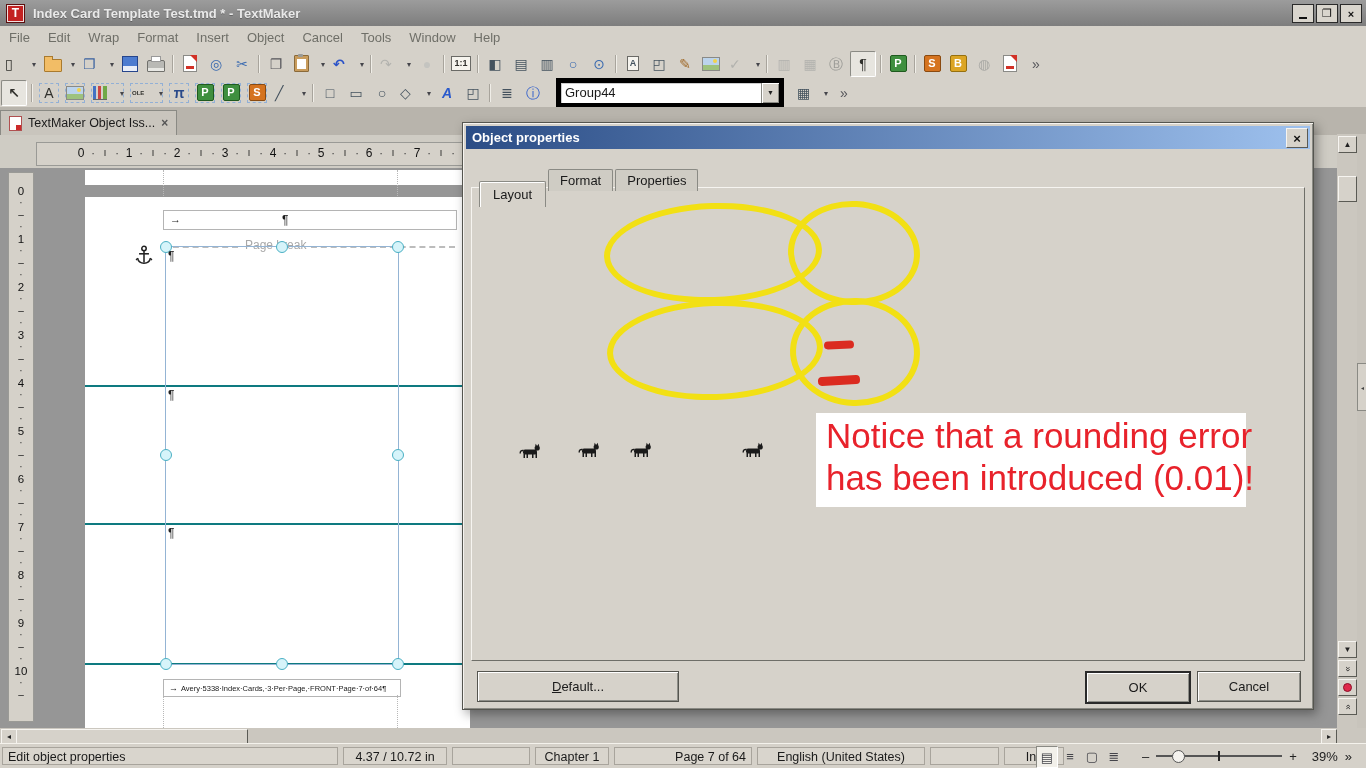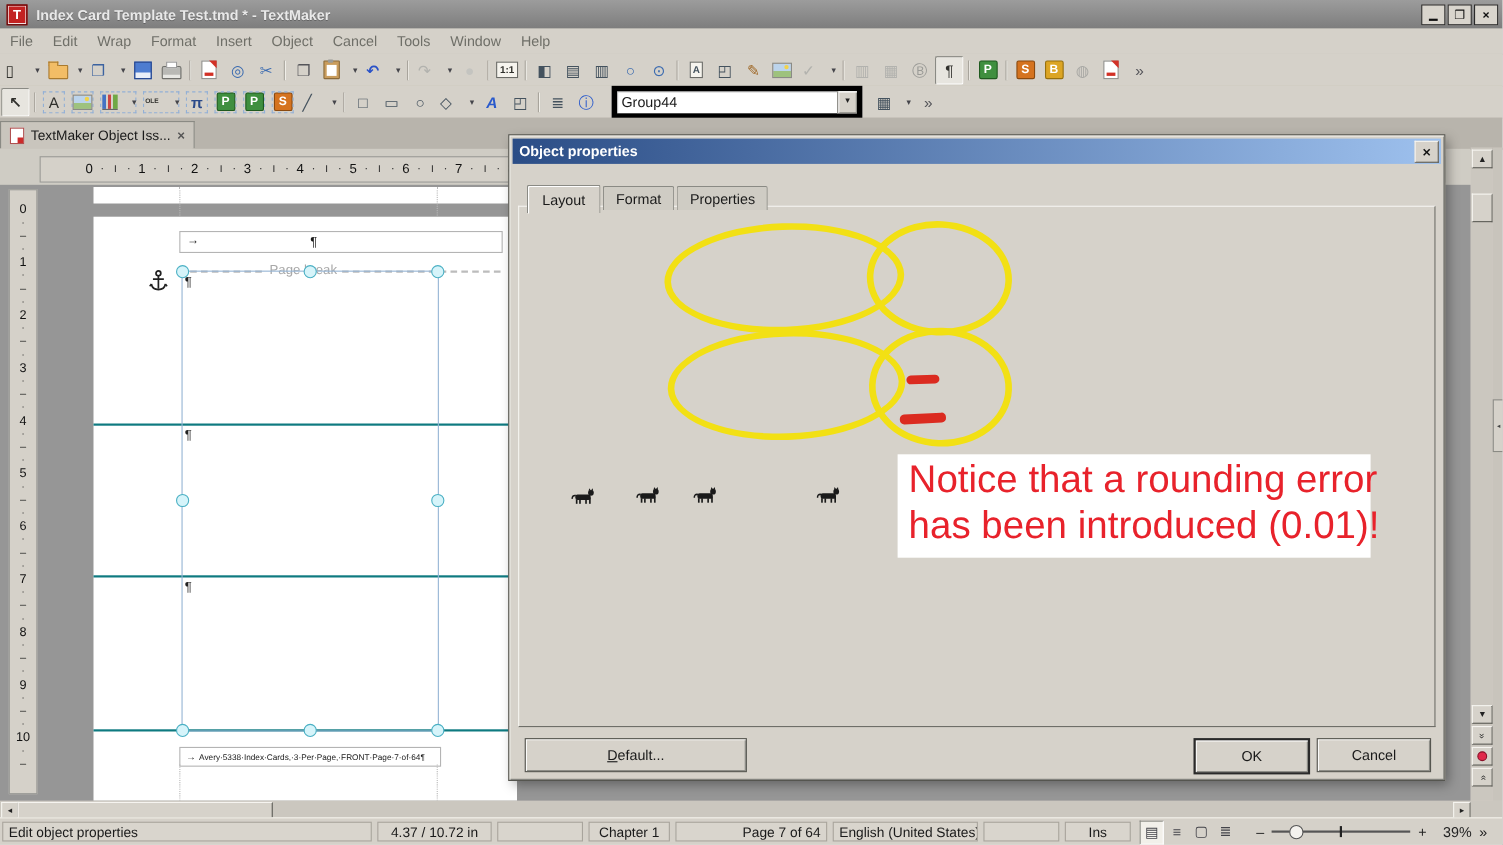--- a/index.html
+++ b/index.html
@@ -141,21 +141,21 @@
   
   .dialog{position:absolute;left:462px;top:122px;width:850px;height:586px;background:#d6d2ca;border:1px solid #55554f;
     box-shadow:inset 1px 1px 0 #f6f4f0,inset -1px -1px 0 #8a8a84,3px 4px 10px rgba(0,0,0,.35);z-index:10;}
   .dlgtitle{position:absolute;left:3px;top:3px;right:3px;height:23px;background:linear-gradient(90deg,#2b4d86,#9ec1ee);
     display:flex;align-items:center;}
   .dlgtitle span{color:#fff;font-weight:bold;font-size:13px;margin-left:6px;}
   .dlgclose{position:absolute;right:5px;top:5px;width:20px;height:18px;background:#d6d2ca;border:1px solid;border-color:#f6f4f0 #5a5a54 #5a5a54 #f6f4f0;
     display:flex;align-items:center;justify-content:center;font-size:13px;font-weight:bold;color:#111;}
   .dlgtabs{position:absolute;left:16px;top:42px;display:flex;align-items:flex-end;z-index:3;}
   .dtab{padding:3px 11px;border:1px solid #8a8a84;border-bottom:none;background:#cfccc4;font-size:13px;margin-right:2px;border-radius:2px 2px 0 0;}
-  .dtab.active{padding:5px 13px;background:#d6d2ca;position:relative;top:3px;box-shadow:inset 1px 1px 0 #fff;}
+  .dtab.active{padding:5px 13px;background:#d6d2ca;position:relative;top:16px;box-shadow:inset 1px 1px 0 #fff;}
   .dlgpanel{position:absolute;left:8px;top:64px;width:832px;height:472px;background:#d6d2ca;border:1px solid;border-color:#f6f4f0 #6e6e68 #6e6e68 #f6f4f0;z-index:1;}
 
   .wmrow{position:absolute;display:flex;align-items:center;height:20px;}
   .wmlabel{width:134px;text-align:right;padding-right:7px;font-size:13px;}
   .wmfield{width:62px;height:14px;line-height:14px;}
   .wrapopt{position:absolute;width:42px;height:38px;background:#d6d2ca;display:flex;align-items:center;justify-content:center;}
   .wrapopt.sel{background:#eceae4;border:1px solid;border-color:#8a8a84 #fff #fff #8a8a84;outline:1px dotted #777;outline-offset:-4px;}
   .wrappic{position:relative;width:30px;height:26px;}
   .lines{position:absolute;inset:0;}
   .cat{position:absolute;left:50%;top:56%;transform:translate(-50%,-50%);z-index:2;}
@@ -569,21 +569,21 @@
   <div class="corner" data-name="scrollbar-corner"></div>
 
   <div class="statusbar" data-name="status-bar">
     <div class="scells">
 
     <div class="scell" data-name="status-message" style="width: 336px;">Edit object properties</div>
         <div class="scell" data-name="cursor-position" style="width: 104px;">4.37 / 10.72 in</div>
         <div class="scell" data-name="status-empty-1" style="width: 78px;"></div>
         <div class="scell" data-name="chapter-indicator" style="width: 74px;">Chapter 1</div>
         <div class="scell" data-name="page-indicator" style="width: 138px; text-align: right;">Page 7 of 64</div>
-        <div class="scell" data-name="language-indicator" style="width: 132px;">English (United States)</div>
+        <div class="scell" data-name="language-indicator" style="width: 168px;">English (United States)</div>
         <div class="scell" data-name="status-empty-2" style="width: 69px;"></div>
         <div class="scell" data-name="insert-mode" style="width: 60px;">Ins</div>
       </div>
     <div class="viewicons">
 
     <span class="svi p" data-name="layout-view-icon">▤</span>
         <span class="svi" data-name="draft-view-icon">≡</span>
         <span class="svi" data-name="fullpage-view-icon">▢</span>
         <span class="svi" data-name="outline-view-icon">≣</span>
       </div>

